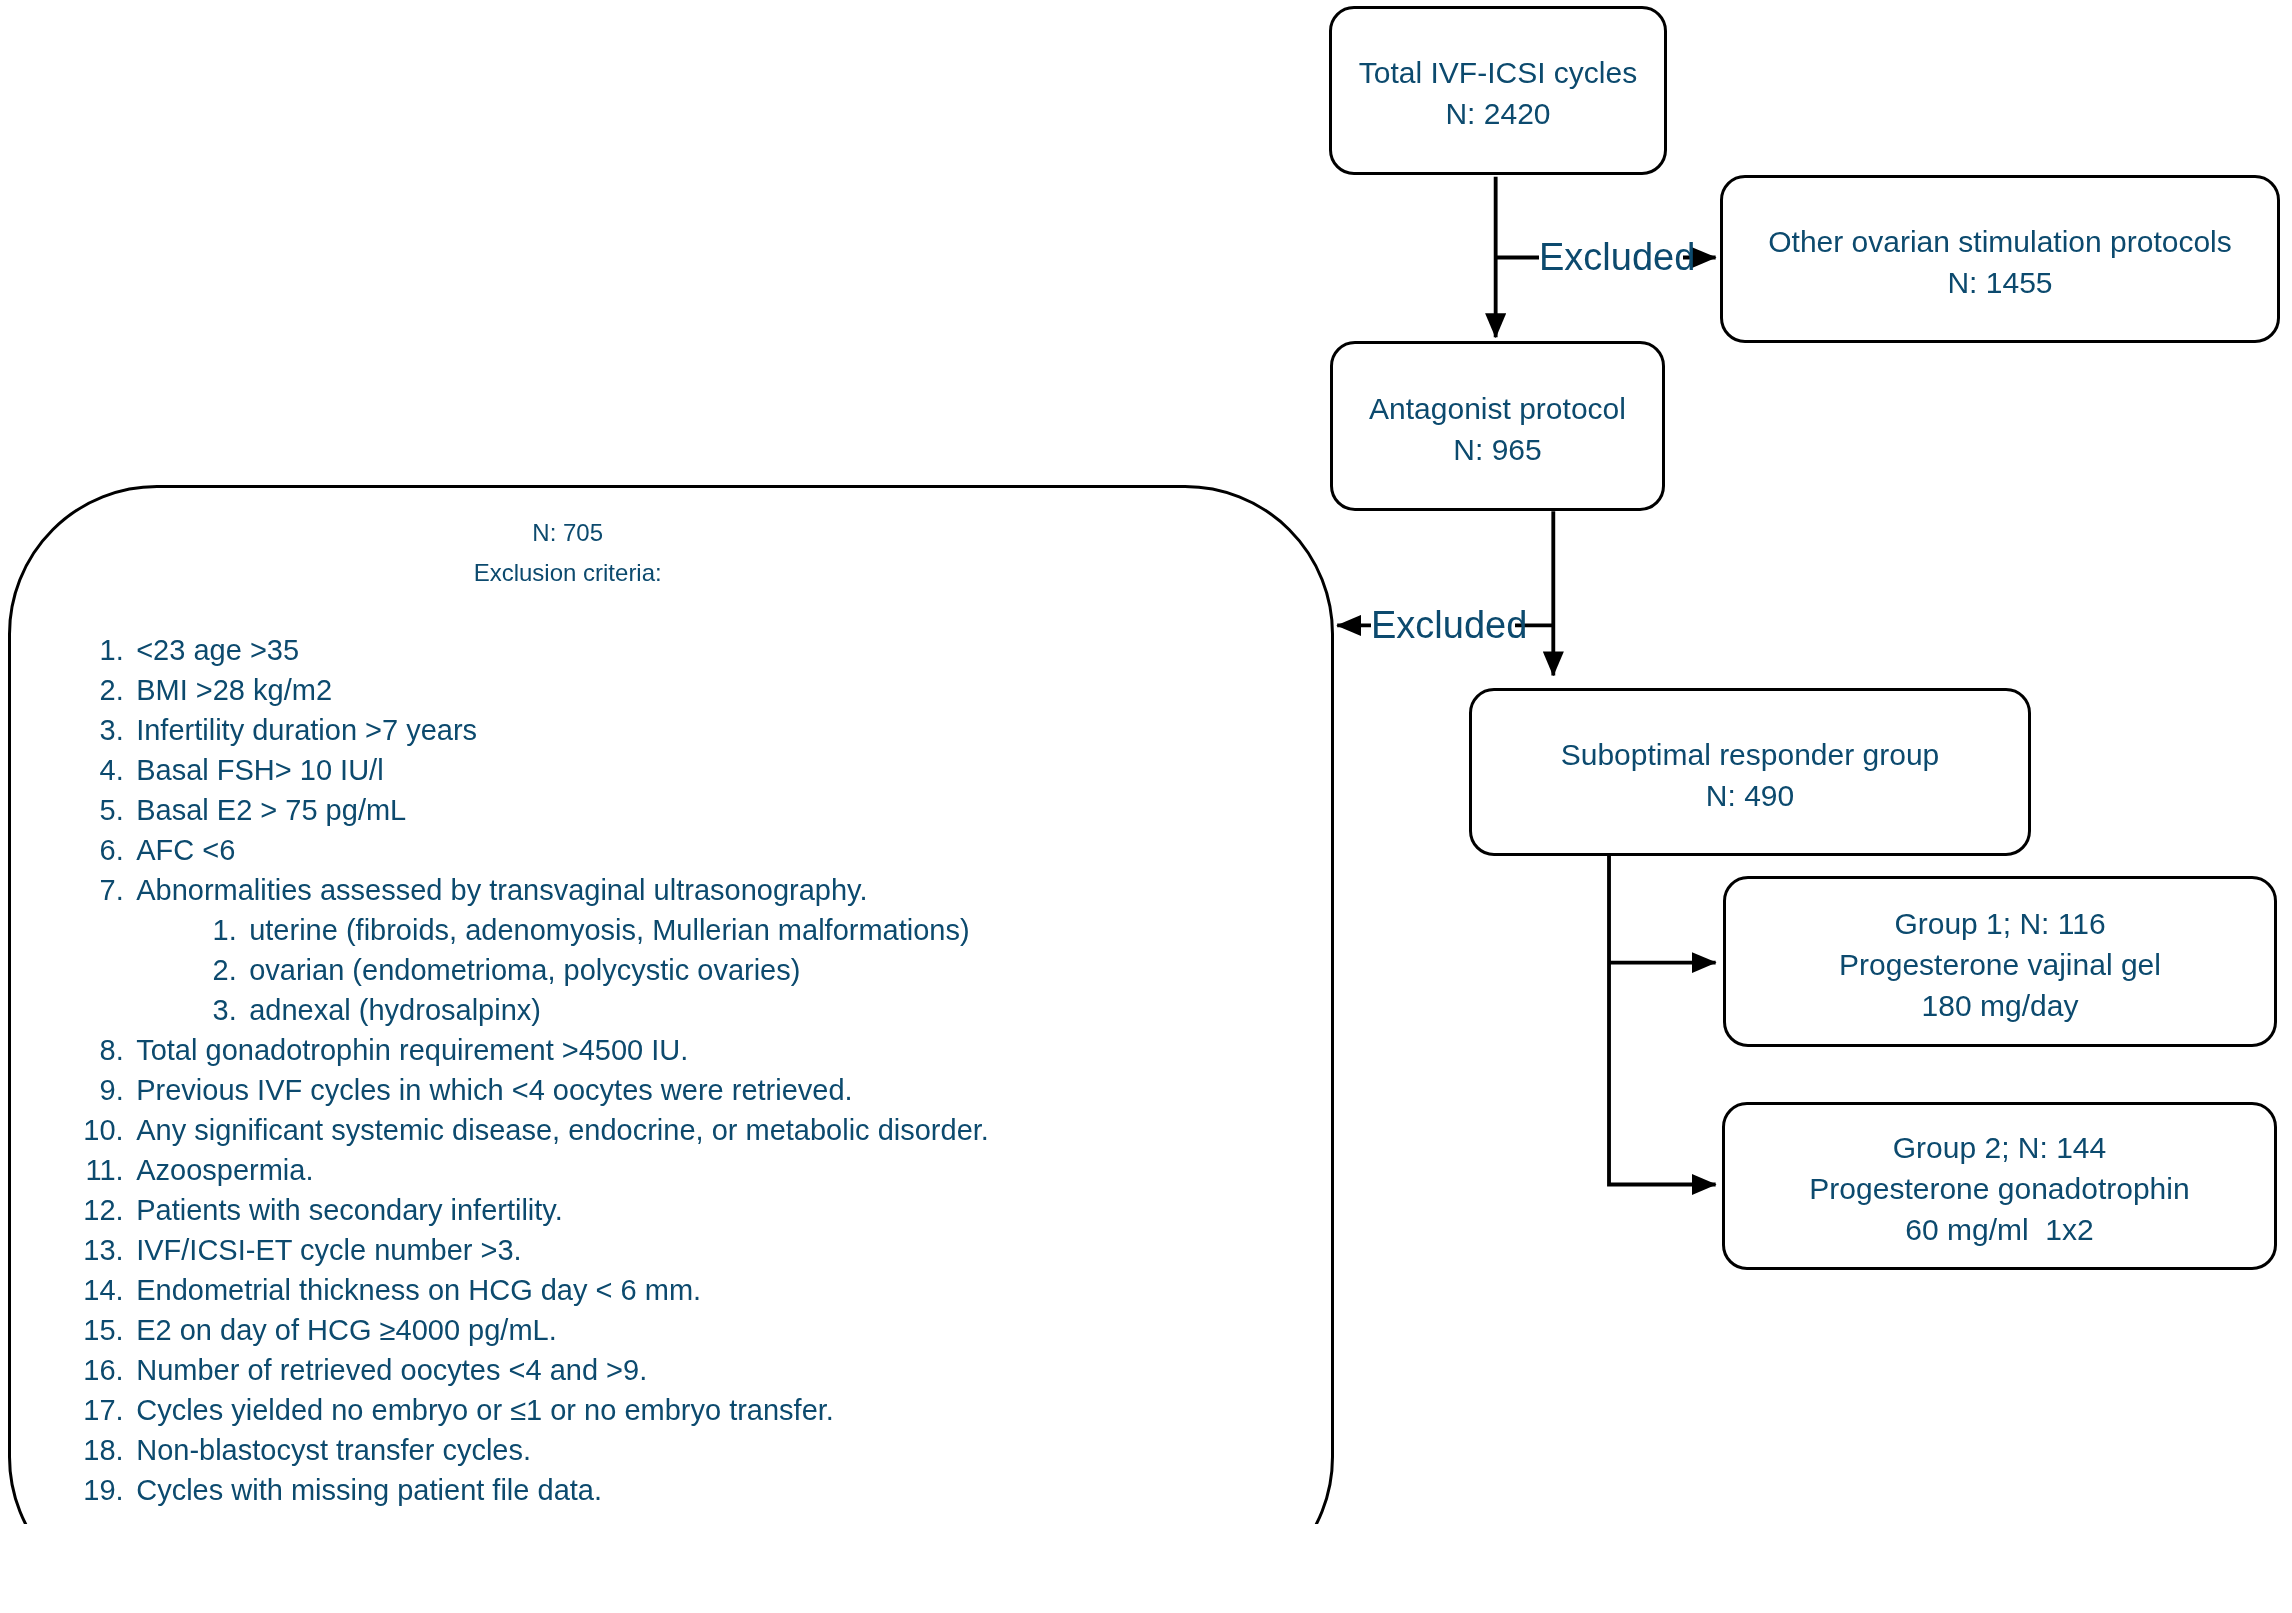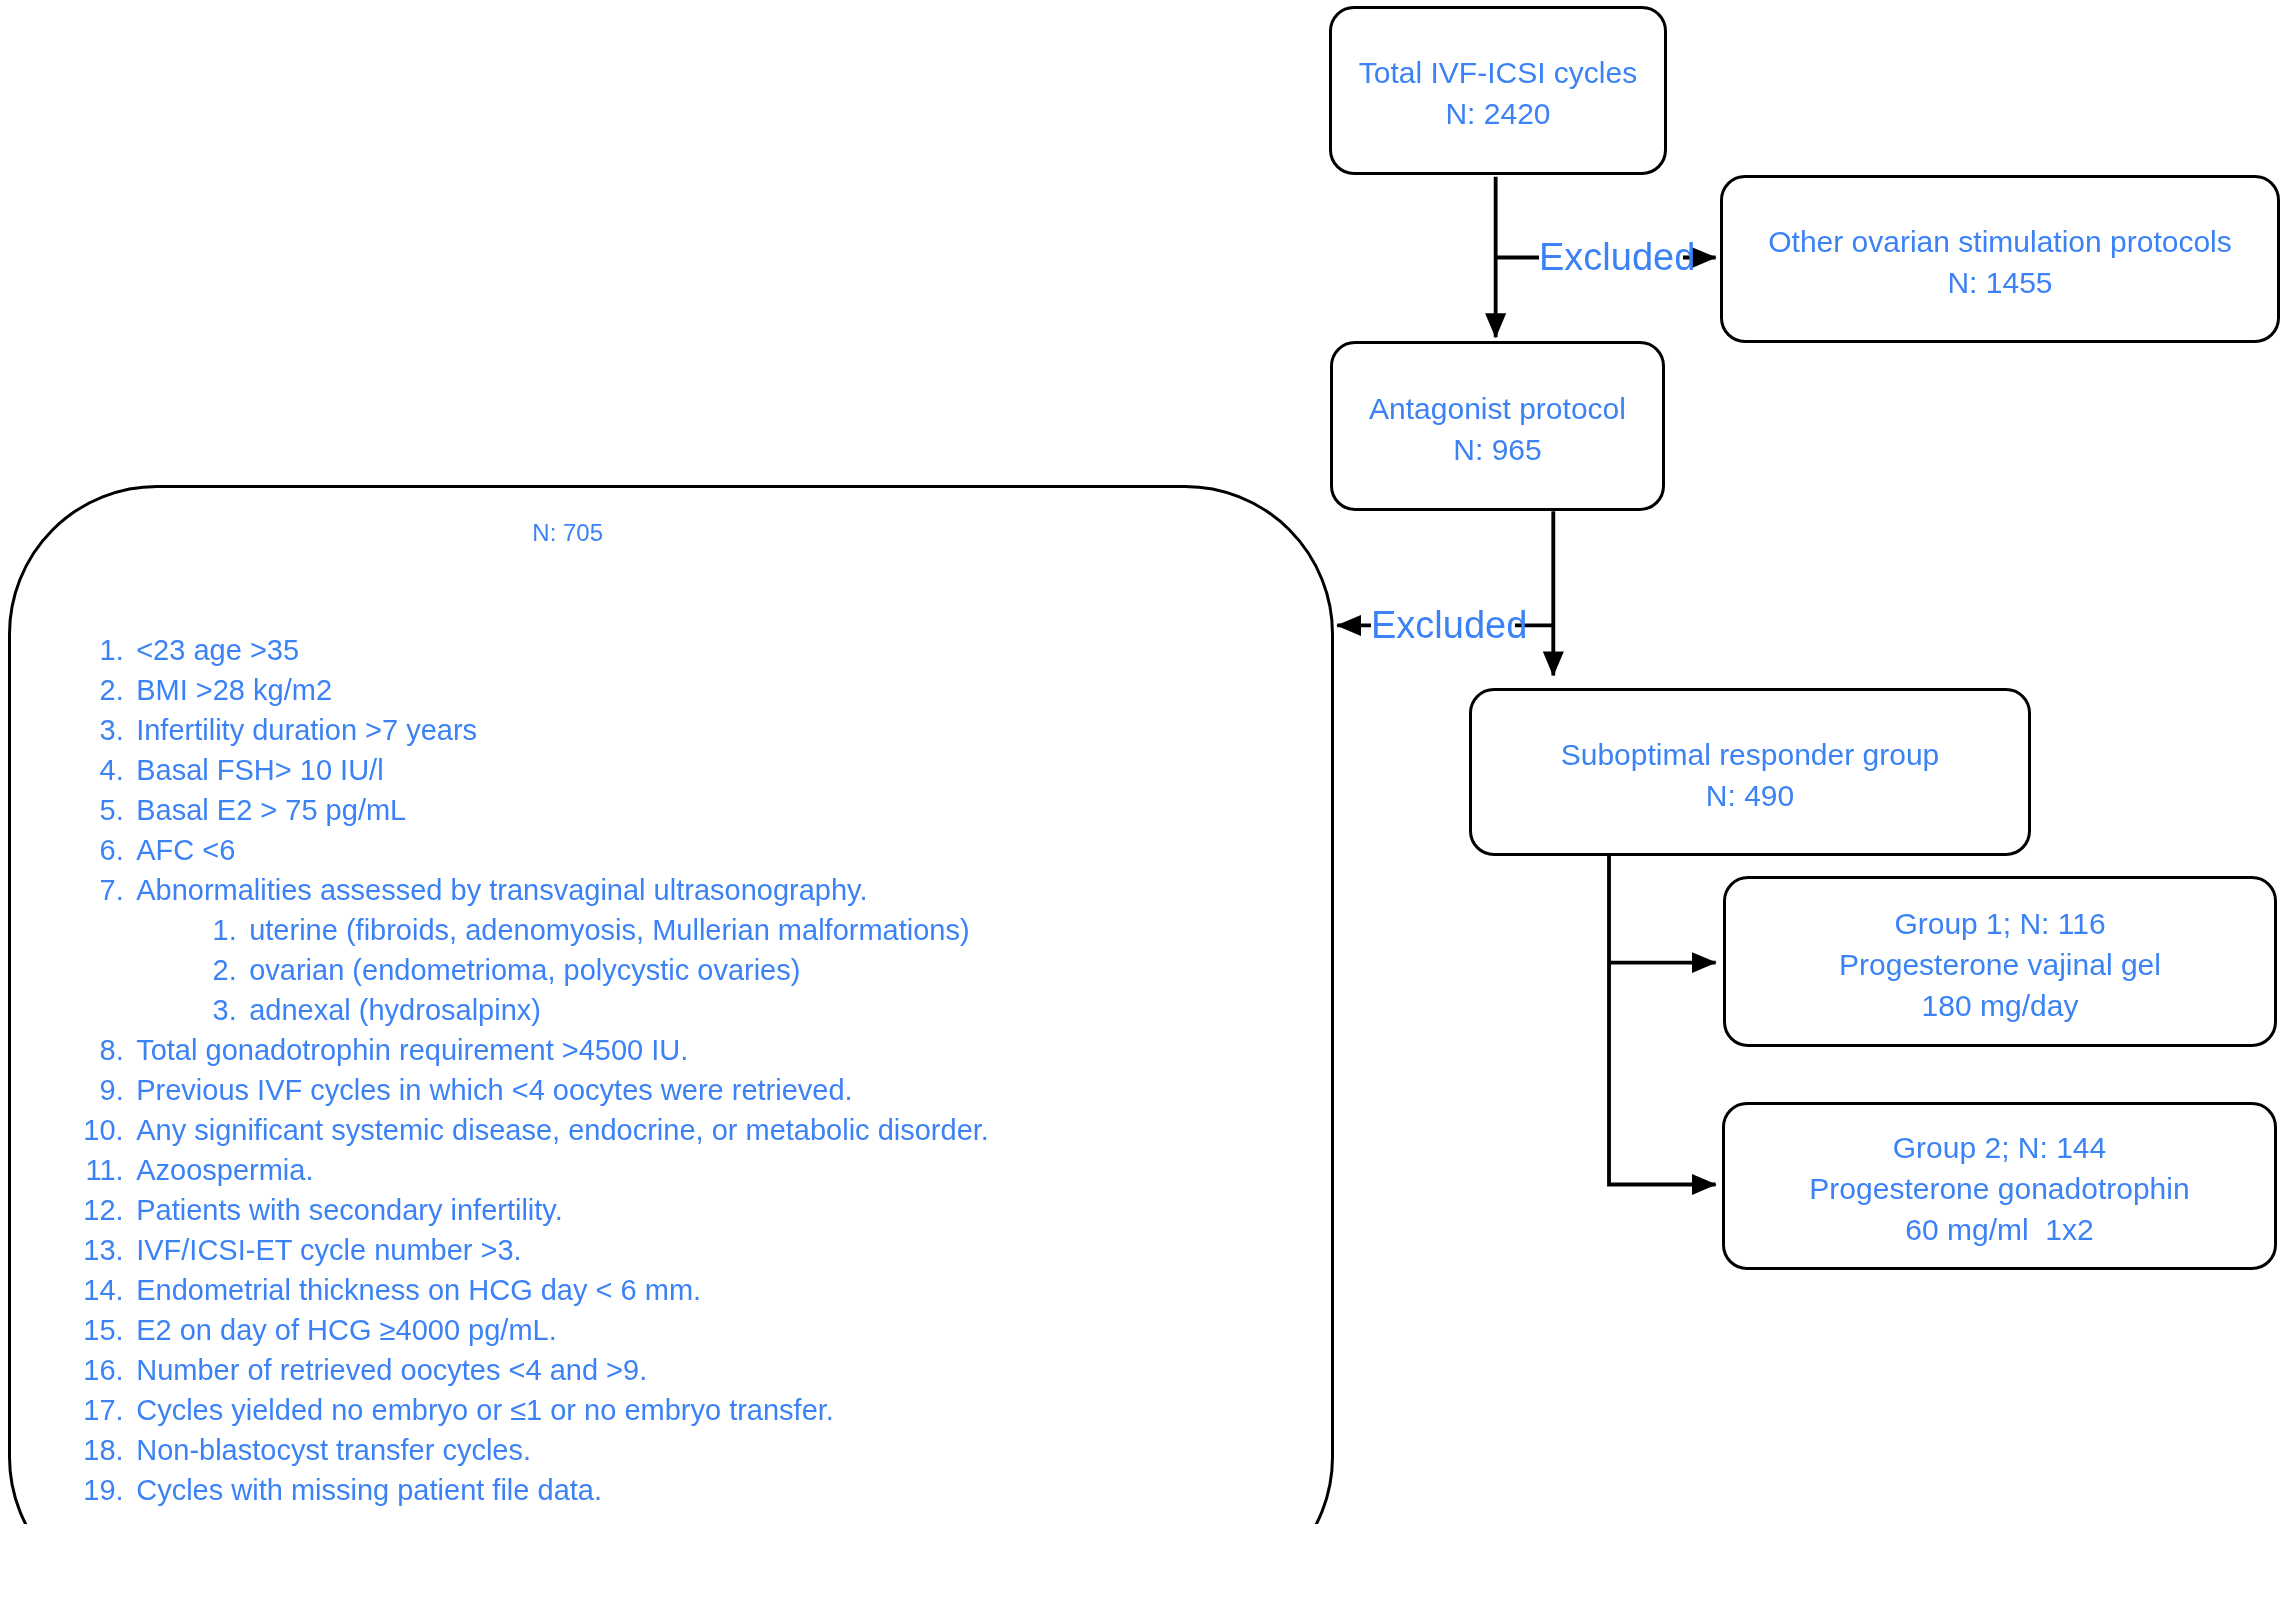--- a/index.html
+++ b/index.html
@@ -1,17 +1,17 @@
 <!DOCTYPE html>
 <html><head>
 <meta charset="utf-8">
 <style>
   html,body{margin:0;padding:0;background:#fff;}
   .canvas{position:relative;width:2292px;height:1524px;background:#fff;
-          font-family:"Liberation Sans",sans-serif;color:#3b82f6;overflow:hidden;}
+          font-family:"Liberation Sans",sans-serif;color:#0c4a6e;overflow:hidden;}
   svg.wires{position:absolute;left:0;top:0;width:2292px;height:1614px;}
   .node{position:absolute;border:3.8px solid #000;border-radius:25px;background:#fff;
         display:flex;flex-direction:column;align-items:center;justify-content:center;
         text-align:center;font-size:30px;line-height:41px;padding-top:5.8px;box-sizing:border-box;}
   .node span{white-space:pre;}
   #node-total      {left:1329px;top:5.8px;   width:338px;height:169px;}
   #node-other      {left:1720px;top:175px; width:560px;height:168px;}
   #node-antagonist {left:1330px;top:341px; width:335px;height:170px;}
   #node-suboptimal {left:1441px;top:688px; width:562px;height:168px;margin-left:28px;}
   #node-group1     {left:1723px;top:876px; width:554px;height:171px;}
@@ -83,20 +83,21 @@
     <span>60 mg/ml  1x2</span>
   </div>
 
   <div class="edge-label" id="label-excluded-top">Excluded</div>
 
   <div class="edge-label" id="label-excluded-left">Excluded</div>
 
   <div class="bigbox">
     <div class="bb-header">
       <div>N: 705</div>
+      <div>Exclusion criteria:</div>
     </div>
     <div class="bb-list">
         <div class="xrow">
           <span class="num">1.</span>
           <span class="txt">&lt;23 age &gt;35</span>
         </div>
         <div class="xrow">
           <span class="num">2.</span>
           <span class="txt">BMI &gt;28 kg/m2</span>
         </div>

